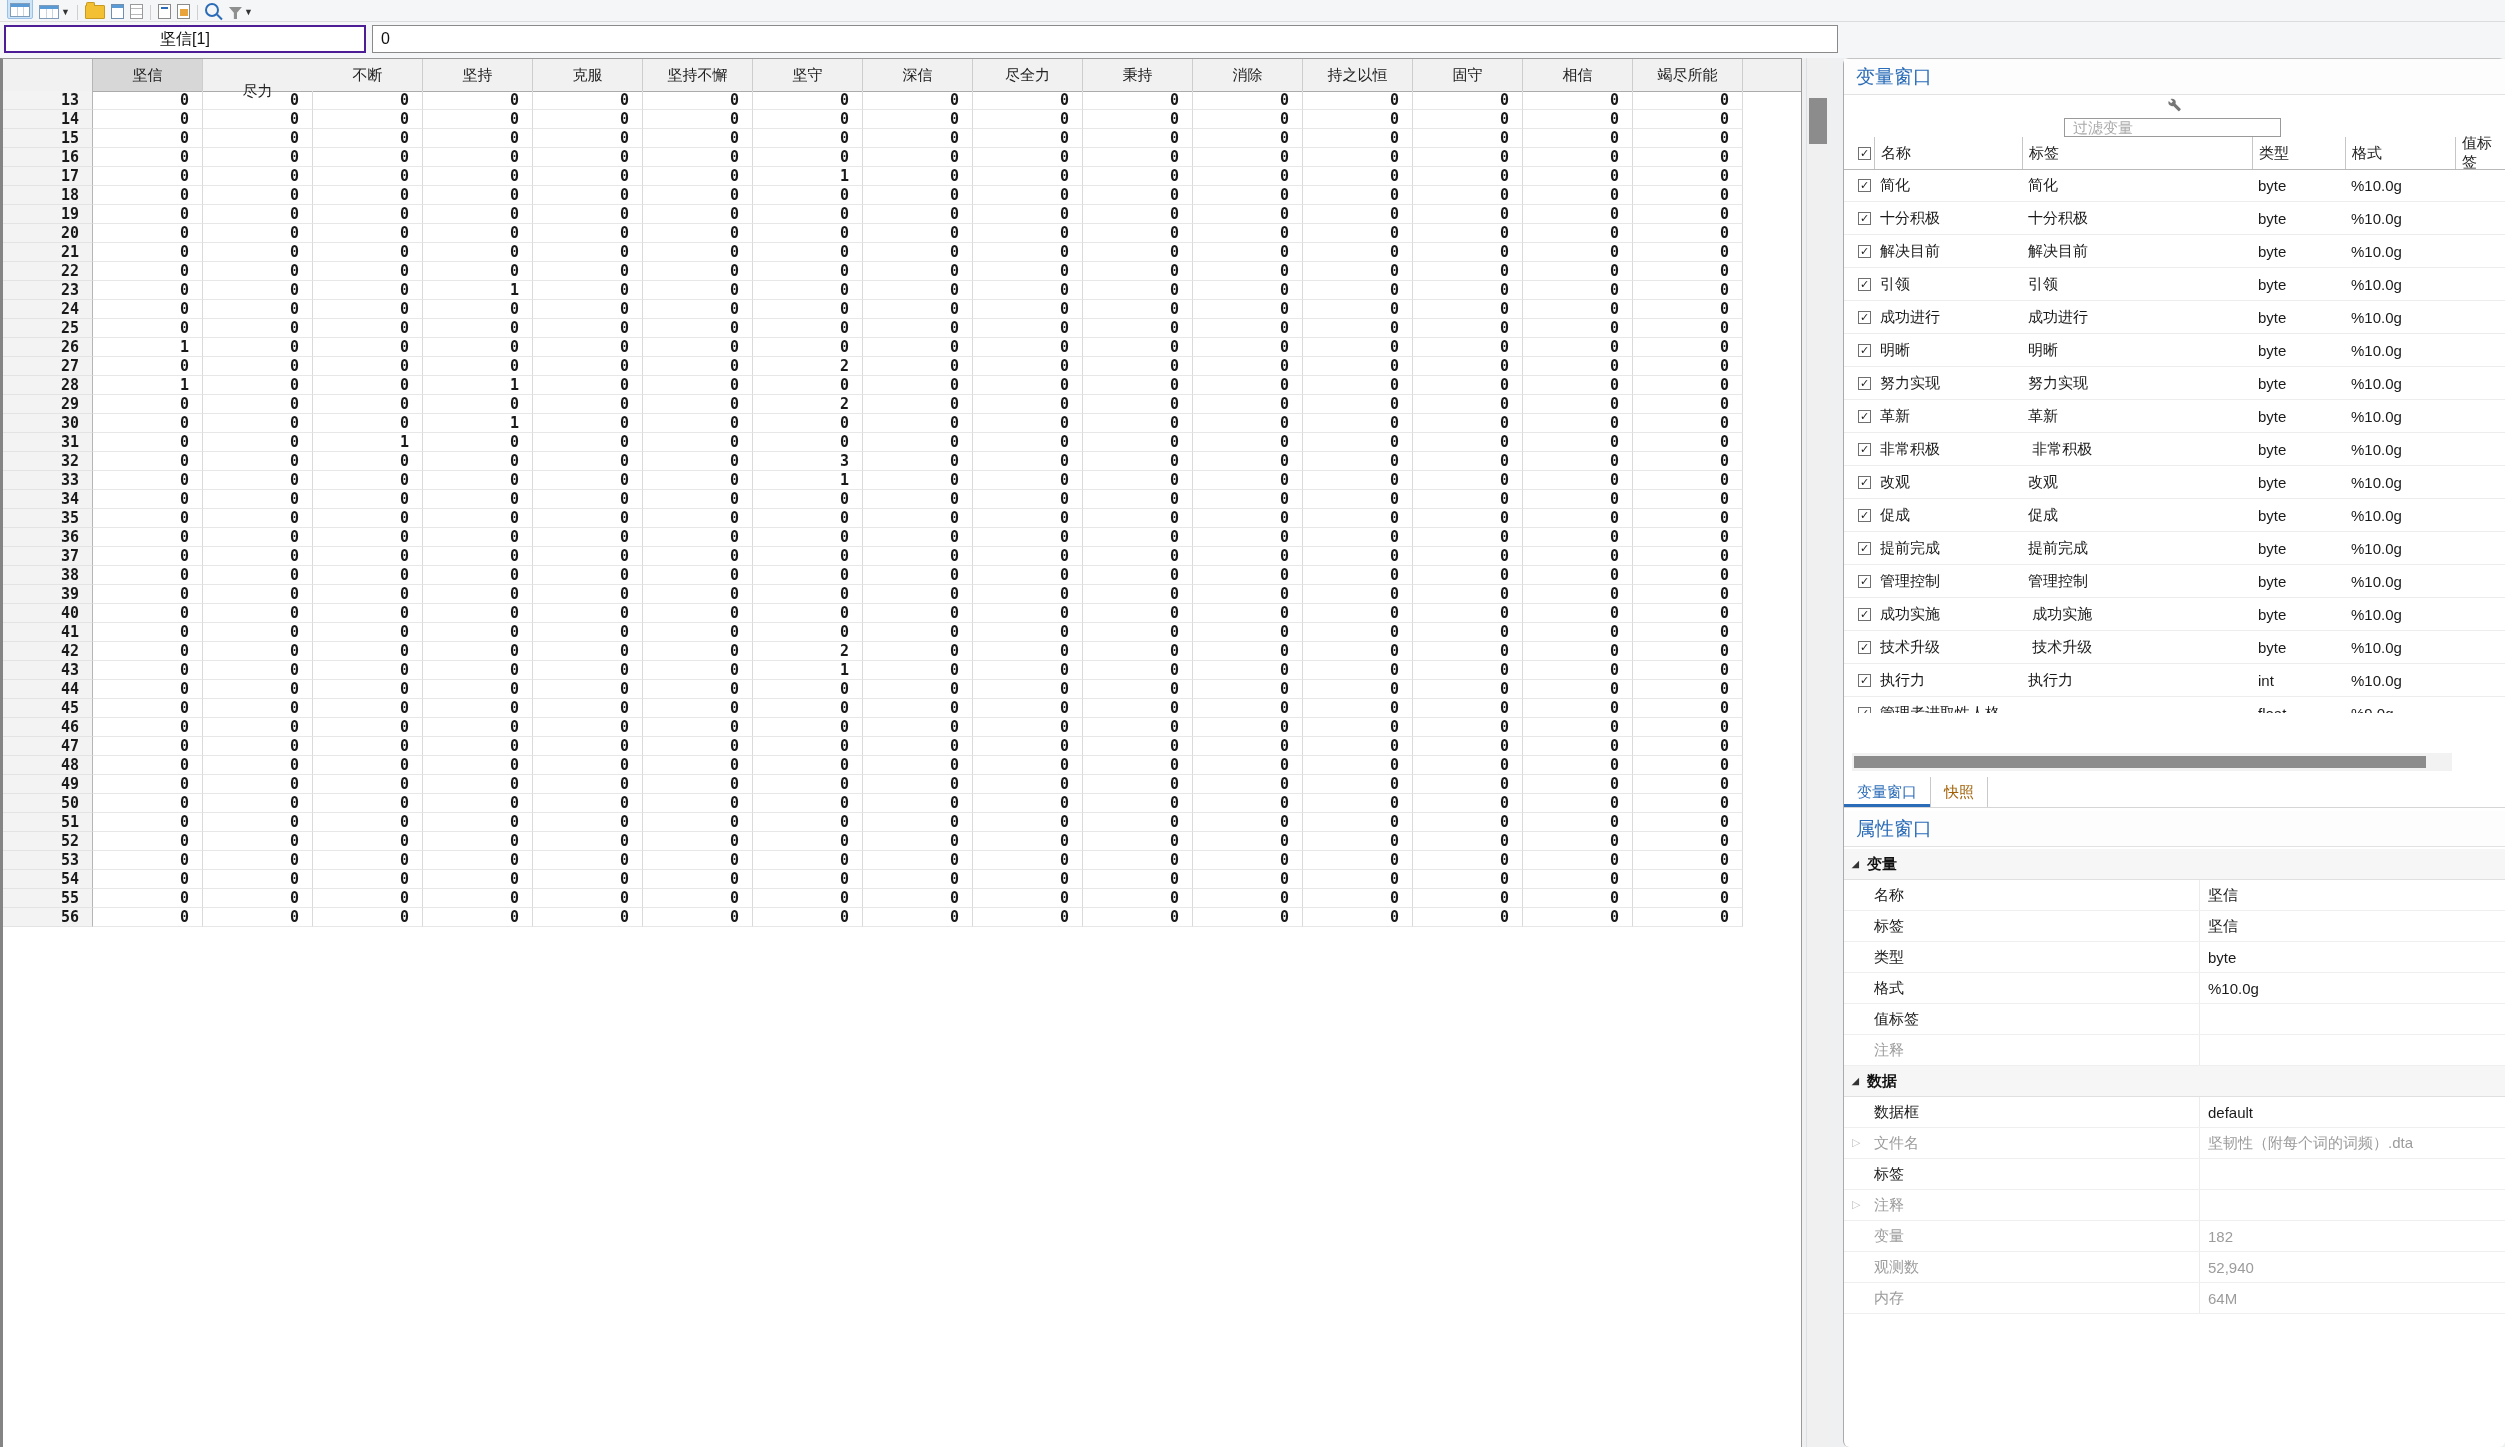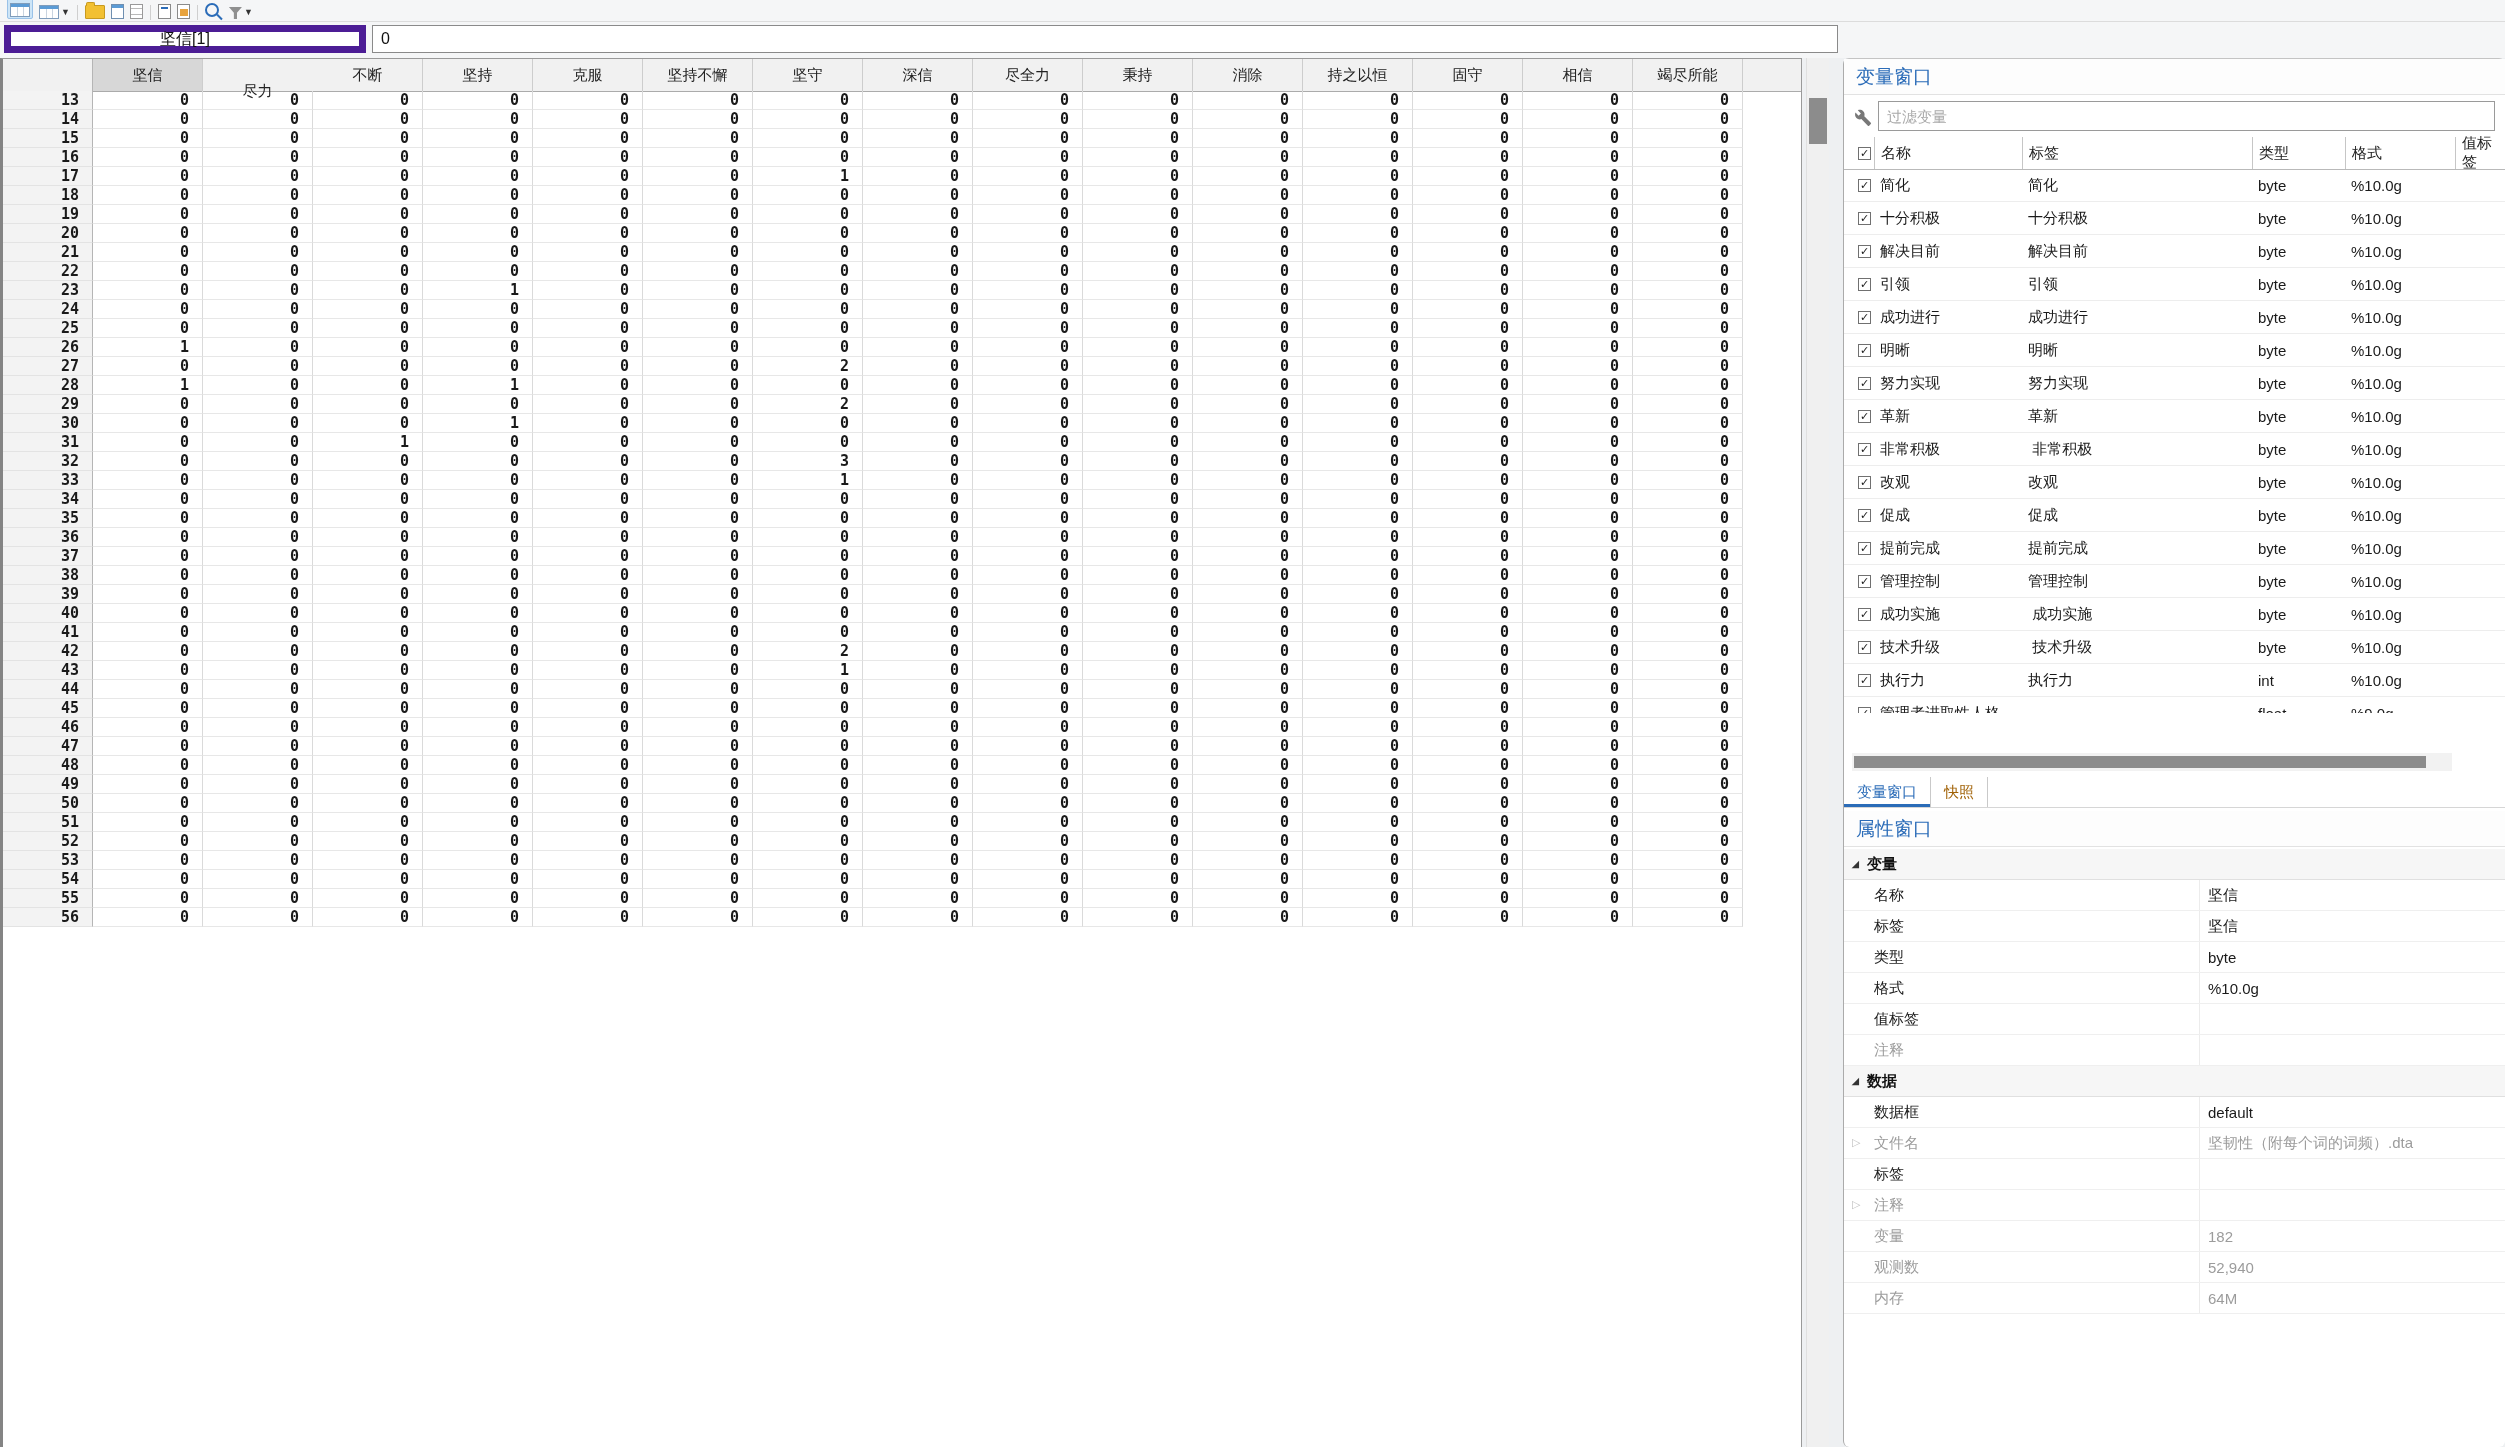--- a/index.html
+++ b/index.html
@@ -27,21 +27,21 @@
   .doc-minus:after{content:"";position:absolute;top:2px;left:2px;width:7px;height:2px;background:#2b6cb8;}
   .doc-orange{border-color:#8a8a8a;box-shadow:none;}
   .doc-orange:after{content:"";position:absolute;bottom:2px;left:2px;width:8px;height:7px;background:#e8a33d;}
   .mag{width:10px;height:10px;border:2px solid #2b6cb8;border-radius:50%;position:relative;margin:0 4px 2px 0;}
   .mag:after{content:"";position:absolute;width:7px;height:2px;background:#2b6cb8;
        transform:rotate(45deg);right:-6px;bottom:-3px;}
   .funnel{width:13px;height:12px;background:#8f8f8f;
        clip-path:polygon(0 0,100% 0,62% 48%,62% 100%,38% 100%,38% 48%);}
   
   .fbar{position:absolute;left:0;top:22px;width:100%;height:36px;background:#f5f6f7;box-sizing:border-box;}
-  .cellref{position:absolute;left:4px;top:3px;width:362px;height:28px;background:#fff;border:7px solid #4c1d95;
+  .cellref{position:absolute;left:4px;top:3px;width:362px;height:28px;background:#fff;border:2px solid #4c1d95;
        display:flex;align-items:center;justify-content:center;font-size:16px;color:#111;box-sizing:border-box;}
   .cellval{position:absolute;left:372px;top:3px;width:1466px;height:28px;background:#fff;border:1px solid #8a8a8a;
        display:flex;align-items:center;padding-left:8px;font-size:16px;color:#111;box-sizing:border-box;}
   
   .grid{position:absolute;left:0;top:58px;width:1802px;bottom:0;background:#fff;box-sizing:border-box;
         border-top:1px solid #999;border-left:3px solid #848484;border-right:1px solid #9a9a9a;}
   .ghead{height:32px;display:flex;background:#f1f1f1;border-bottom:1px solid #ababab;}
   .gh{box-sizing:border-box;border-right:1px solid #cdcdcd;display:flex;align-items:center;
       justify-content:center;font-size:15px;color:#222;}
   .gh.rnh{width:90px;border-right:1px solid #b5b5b5;background:#f1f1f1;}
@@ -57,21 +57,21 @@
   
   .vscroll{position:absolute;left:1806px;top:58px;width:22px;bottom:0;background:#f0f0f0;
       border-left:1px solid #e0e0e0;}
   .vthumb{position:absolute;left:2px;top:40px;width:18px;height:46px;background:#8c8c8c;}
   
   .panel{position:absolute;left:1843px;top:58px;right:0;bottom:0;background:#fff;
       border-left:1px solid #ababab;border-top:1px solid #c4c4c4;box-sizing:border-box;border-radius:6px;}
   .p-title{height:36px;display:flex;align-items:center;padding-left:12px;font-size:19px;color:#2b6cb8;
       background:#fdfdfd;border-bottom:1px solid #e2e2e2;box-sizing:border-box;}
   .filter{position:absolute;left:0;top:36px;right:0;height:42px;display:flex;align-items:center;
-      padding:0 10px 0 6px;gap:6px;box-sizing:border-box;}
+      padding:0 10px 0 6px;gap:6px;box-sizing:border-box;flex-direction:column;}
   .flt{flex:1;height:28px;border:1px solid #9a9a9a;padding:0 8px;font-size:15px;color:#333;
       outline:none;font-family:"Liberation Sans",sans-serif;}
   .flt::placeholder{color:#a9a9a9;}
   .vt-head{position:absolute;left:0;top:78px;right:0;height:32px;display:flex;align-items:stretch;
       border-bottom:1px solid #b9b9b9;font-size:15px;color:#222;}
   .vh{display:flex;align-items:center;padding-left:6px;box-sizing:border-box;border-left:1px solid #c6c6c6;}
   .vh:first-child{border-left:none;}
   .vt-body{position:absolute;left:0;top:110px;right:0;height:544px;overflow:hidden;}
   .vt-row{height:32px;display:flex;align-items:center;border-bottom:1px solid #ededed;
       font-size:15px;color:#1a1a1a;}

